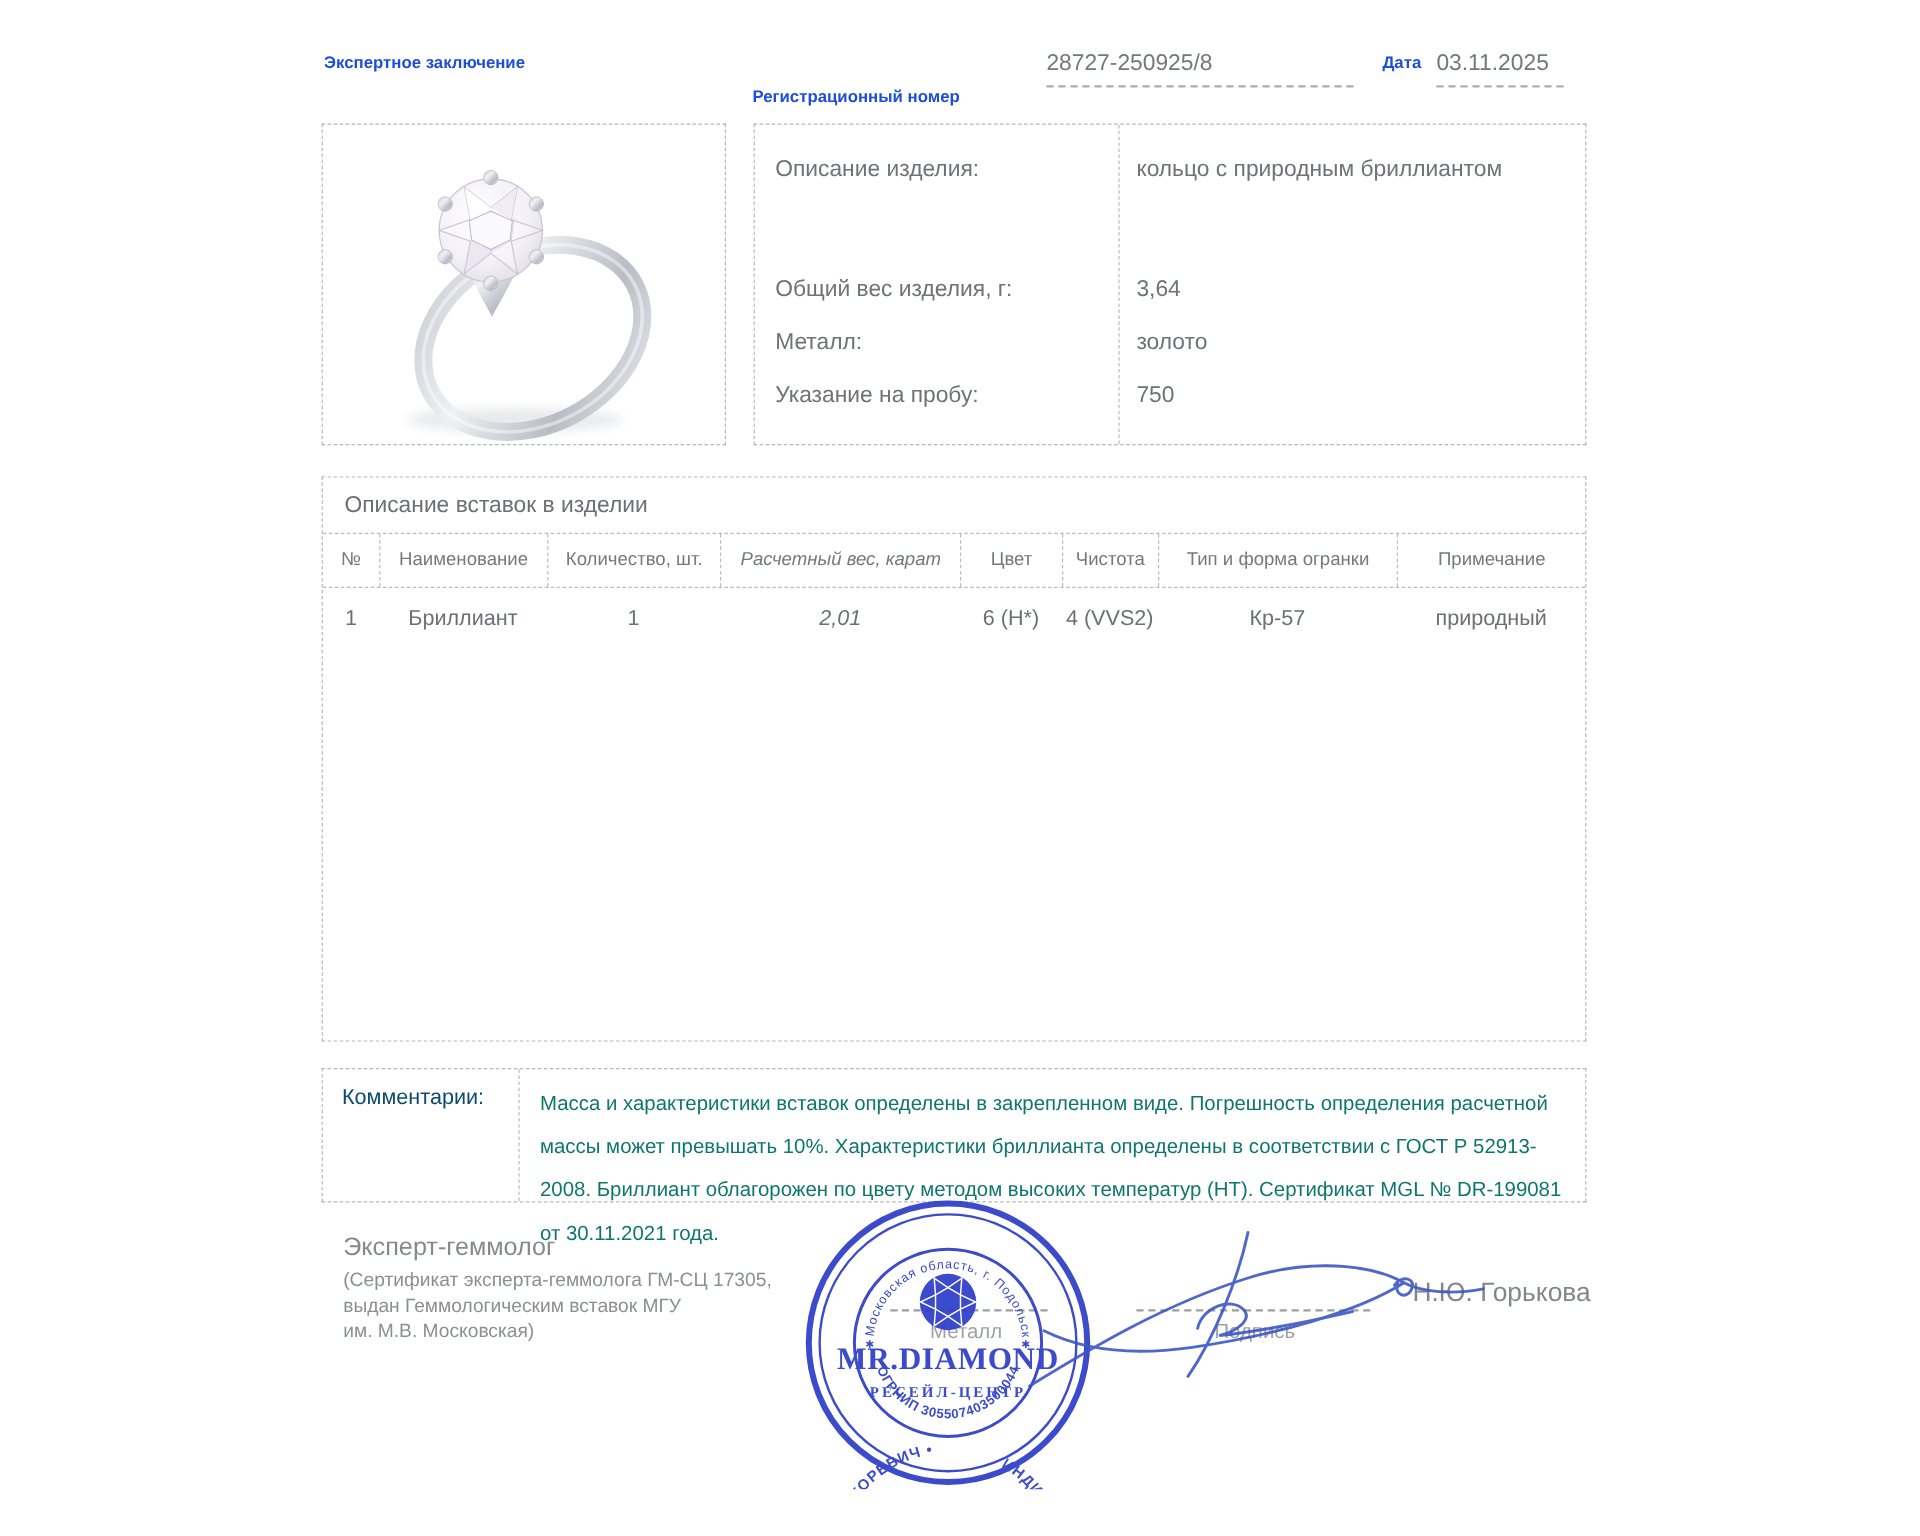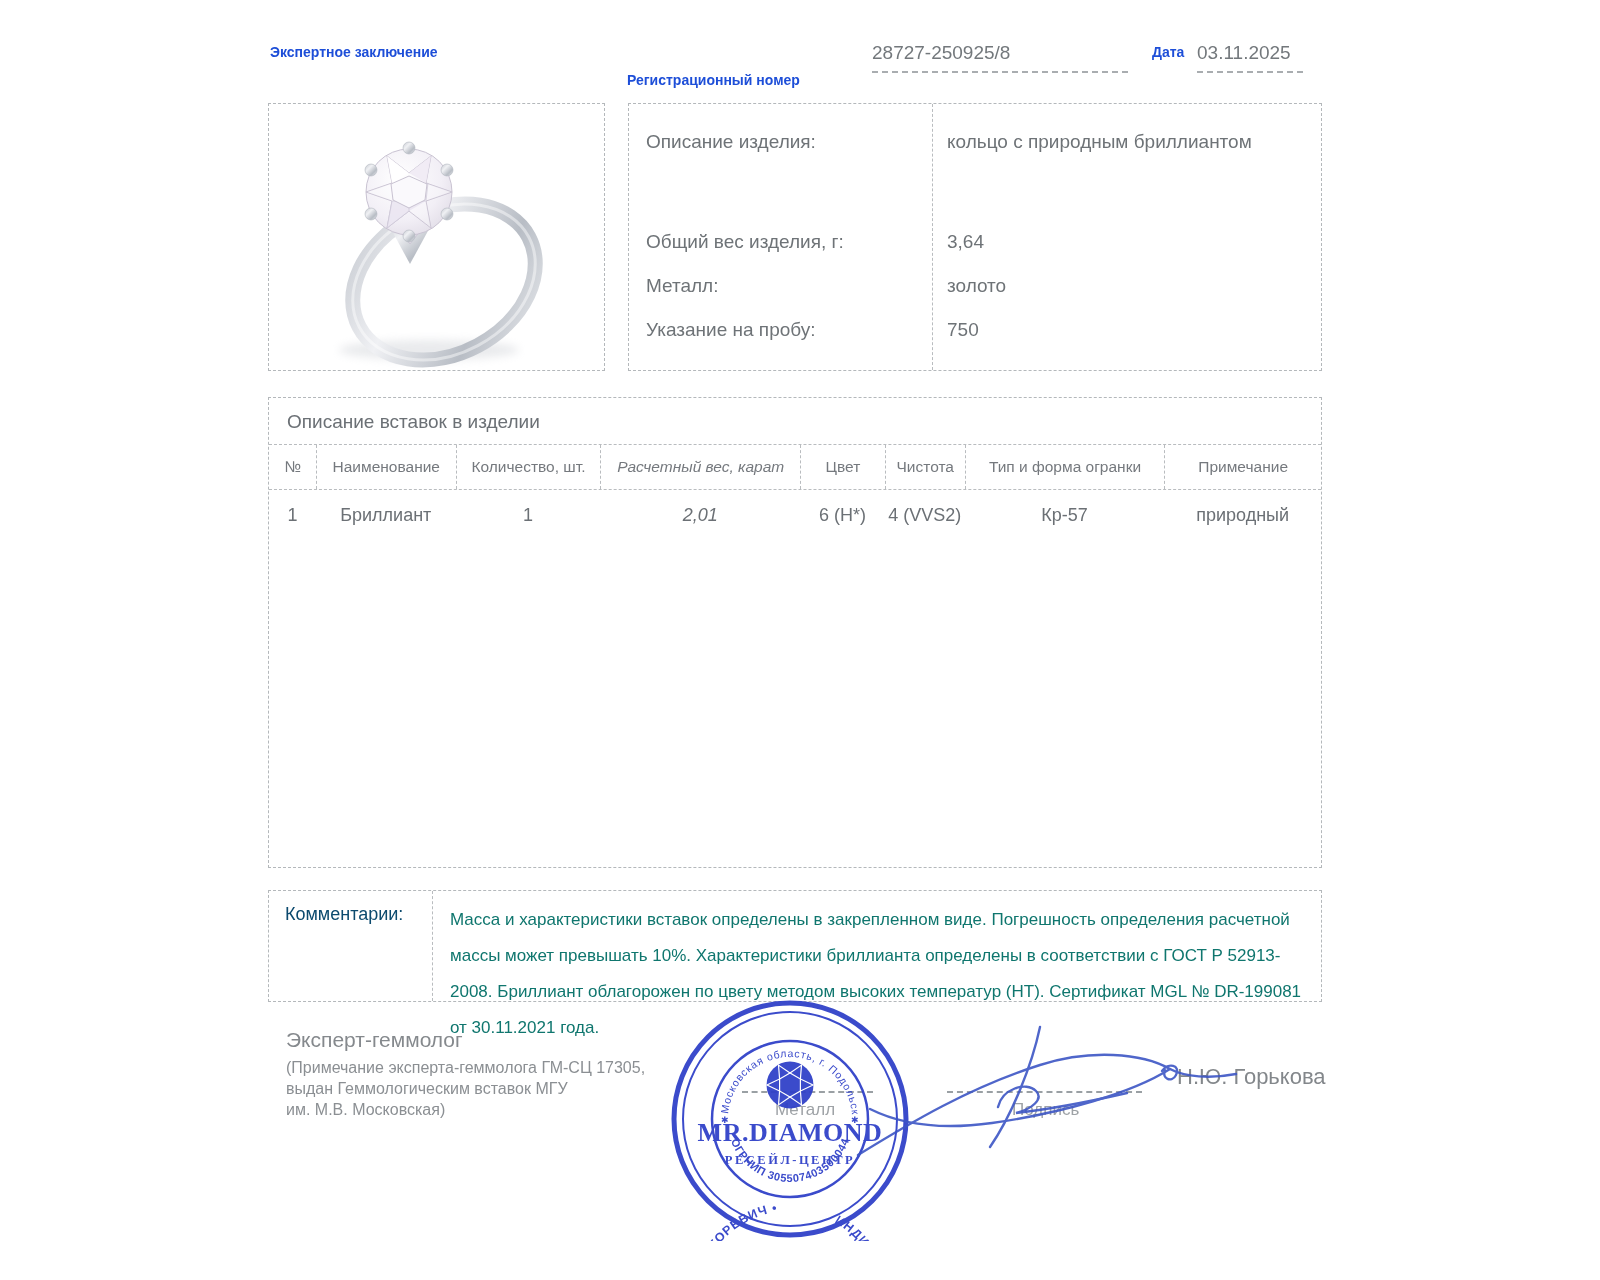--- a/index.html
+++ b/index.html
@@ -161,21 +161,21 @@
   </div>
 
   <div class="abs dbox" style="left:268px; top:890px; width:1054px; height:112px;">
     <div class="com-divider"></div>
     <div class="com-label">Комментарии:</div>
     <div class="com-text">Масса и характеристики вставок определены в закрепленном виде. Погрешность определения расчетной массы может превышать 10%. Характеристики бриллианта определены в соответствии с ГОСТ Р 52913-2008. Бриллиант облагорожен по цвету методом высоких температур (НТ). Сертификат MGL № DR-199081 от 30.11.2021 года.</div>
   </div>
 
   <div class="abs expert-role" style="left:286px; top:1028px;">Эксперт-геммолог</div>
   <div class="abs expert-cert" style="left:286px; top:1057px;">
-    <div>(Примечание эксперта-геммолога ГМ-СЦ 17305,</div>
+    <div>(Сертификат эксперта-геммолога ГМ-СЦ 17305,</div>
     <div>выдан Геммологическим вставок МГУ</div>
     <div>им. М.В. Московская)</div>
   </div>
 
   <div class="abs sig-dash" style="left:742px; top:1091px; width:131px;"></div>
   <div class="abs sig-dash" style="left:947px; top:1091px; width:195px;"></div>
   <div class="abs sig-small" style="left:775px; top:1100px;">Металл</div>
   <div class="abs sig-small" style="left:1012px; top:1100px;">Подпись</div>
   <div class="abs expert-name" style="left:1177px; top:1064px;">Н.Ю. Горькова</div>
 

